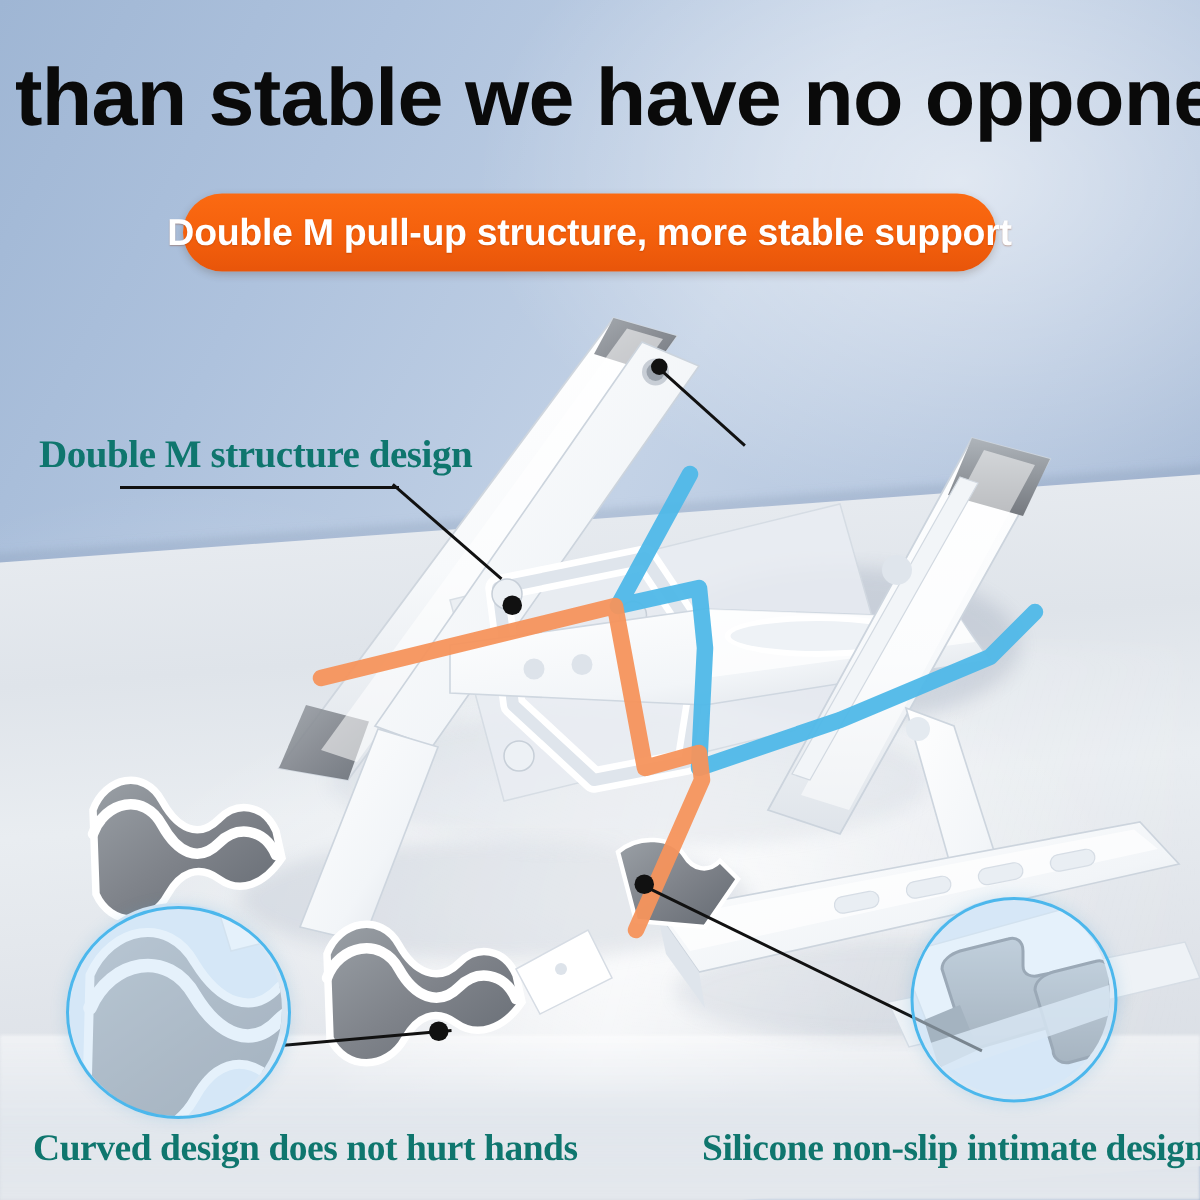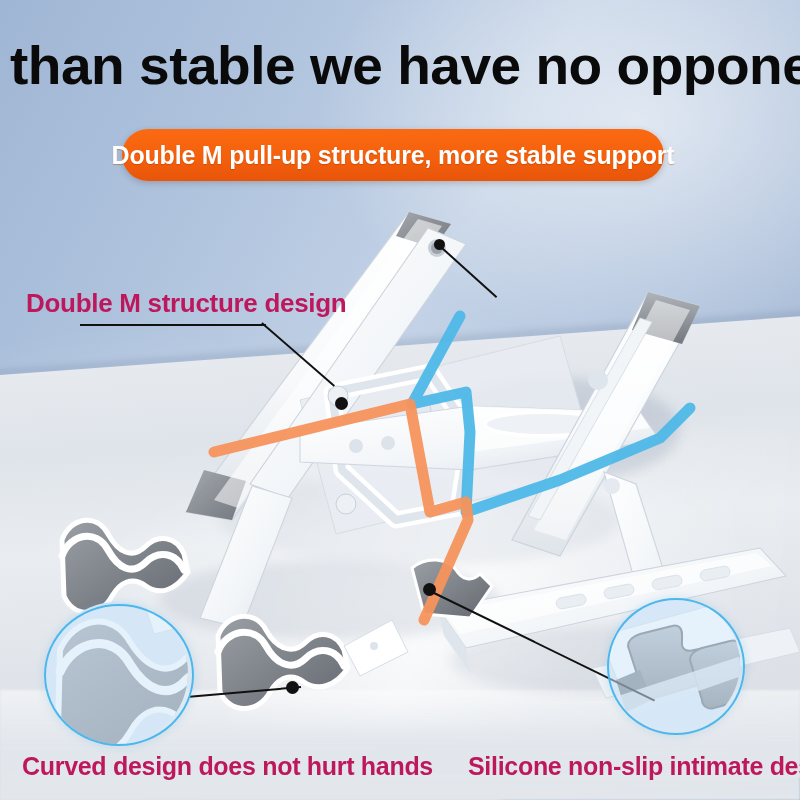--- a/index.html
+++ b/index.html
@@ -65,21 +65,21 @@
     box-shadow:0 2px 6px rgba(60,30,10,.22);
     display:flex;align-items:center;justify-content:center;
   }
   .pill-text{
     color:#ffffff;font-weight:bold;font-size:25px;letter-spacing:-0.2px;
     white-space:nowrap;text-shadow:0 1px 1px rgba(140,50,0,.35);
   }
 
   
   .label{
-    position:absolute;color:#be185d;font-weight:bold;white-space:nowrap;
+    position:absolute;color:#0f766e;font-weight:bold;white-space:nowrap;font-family:Liberation Serif, serif;
   }
   .label-main{left:26px;top:288px;font-size:26px;letter-spacing:-0.3px;}
   .label-bl{left:22px;top:752px;font-size:25px;letter-spacing:-0.3px;text-align:right;}
   .label-br{left:468px;top:752px;font-size:25px;letter-spacing:-0.3px;}
 
   
   .lead{position:absolute;background:#111;}
   .lead-h{left:80px;top:324px;width:186px;height:1.6px;}
   .lead-d1{left:262px;top:322px;width:96px;height:1.6px;transform:rotate(41deg);transform-origin:0 50%;}
   .dot{position:absolute;width:13px;height:13px;border-radius:50%;background:#111;}

